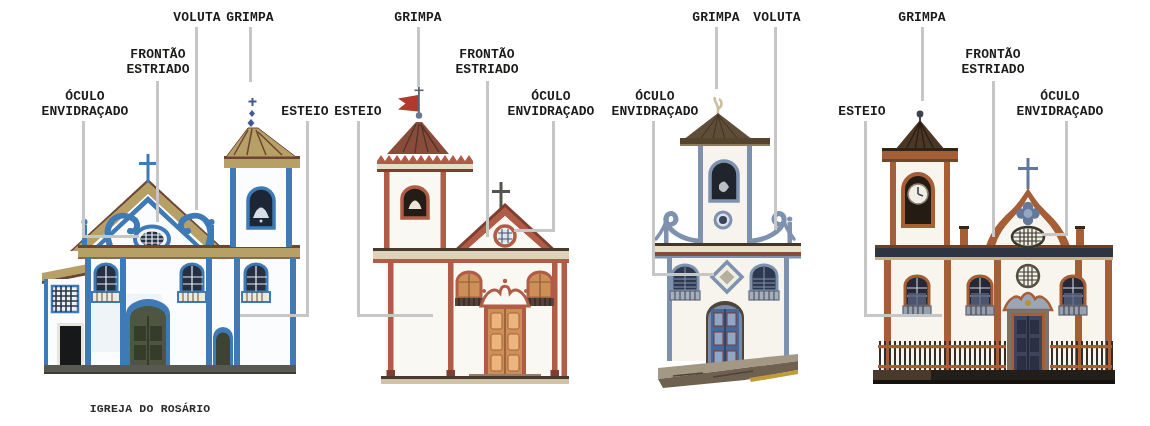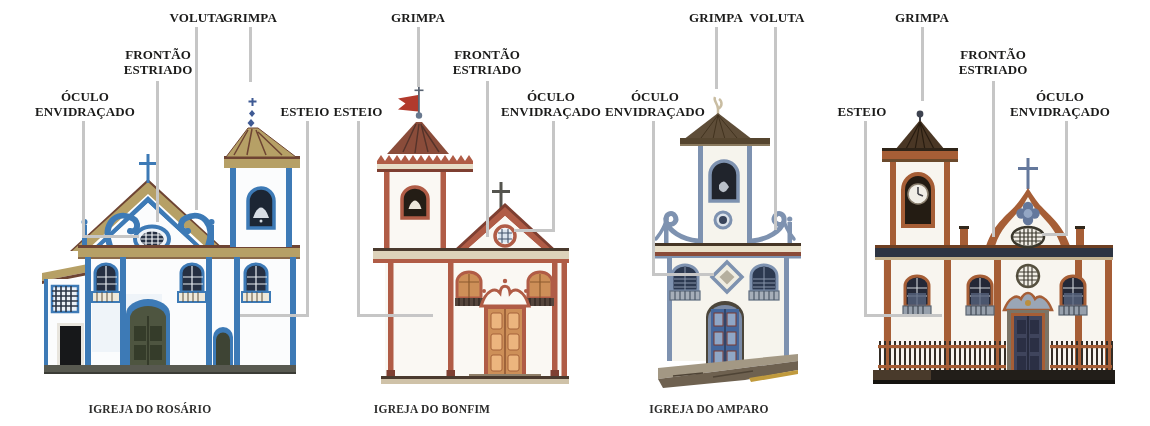--- a/index.html
+++ b/index.html
@@ -1,18 +1,18 @@
 <!DOCTYPE html>
 <html style="--line: #c6c6c6; --ink: #1b1b1a; --caption-ink: #2d2d2c; --wall: #fbfcfd; --opening: #263042; --c1-trim: #3d7ab6; --c1-roof: #b6a066; --c1-roof-dark: #6e4433; --c1-door: #4e5540; --c2-trim: #b05c46; --c2-trim-dark: #7e3f31; --c2-roof: #8a4c3a; --c2-door: #cd8f58; --c2-wall: #faf8f3; --c3-trim: #7e92b0; --c3-roof: #5e4d38; --c3-door: #44679c; --c3-wall: #f6f4ed; --c4-trim: #a65e36; --c4-trim-dark: #6e3f22; --c4-roof: #4a3725; --c4-door: #3f445c; --c4-wall: #f8f5ef; --c4-slate: #64789c;"><head>
 <meta charset="utf-8">
 <title>Igrejas — elementos arquitetônicos</title>
 <style>
   html,body{margin:0;padding:0;background:#fff;}
   #canvas{position:relative;width:1122px;height:426px;background:#fff;overflow:hidden;
-          font-family:Liberation Serif, serif;}
+          font-family:Liberation Mono, monospace;}
   .lv{position:absolute;width:3px;background:var(--line);z-index:3;}
   .lh{position:absolute;height:3px;background:var(--line);z-index:3;}
   .ann{position:absolute;width:120px;text-align:center;z-index:4;
        font-weight:bold;font-size:13px;line-height:15px;color:var(--ink);letter-spacing:.1px;}
   .ann span{display:block;}
   .caption{position:absolute;top:402px;width:320px;text-align:center;z-index:4;
        font-weight:bold;font-size:11.5px;line-height:14px;color:var(--caption-ink);letter-spacing:.2px;}
   svg.church{position:absolute;z-index:2;}
   
   .w0{fill:var(--wall)} .op{fill:var(--opening)}
@@ -504,16 +504,14 @@
       <rect x="182" y="261" width="62" height="3.2" class="t4"></rect>
     </g>
     <g>
       <rect x="5" y="266" width="242" height="12" fill="#221e19"></rect>
       <rect x="5" y="266" width="58" height="12" fill="#493a2b"></rect>
       <rect x="5" y="276" width="242" height="4" fill="#15130f"></rect>
     </g>
   </svg>
 
   <div class="caption" style="left:-10px">IGREJA DO ROSÁRIO</div>
-  <div class="caption" style="left:272px">IGREJA DO BONFIM</div>
-  <div class="caption" style="left:549px">IGREJA DO AMPARO</div>
 
 </div>
 
 </body></html>

